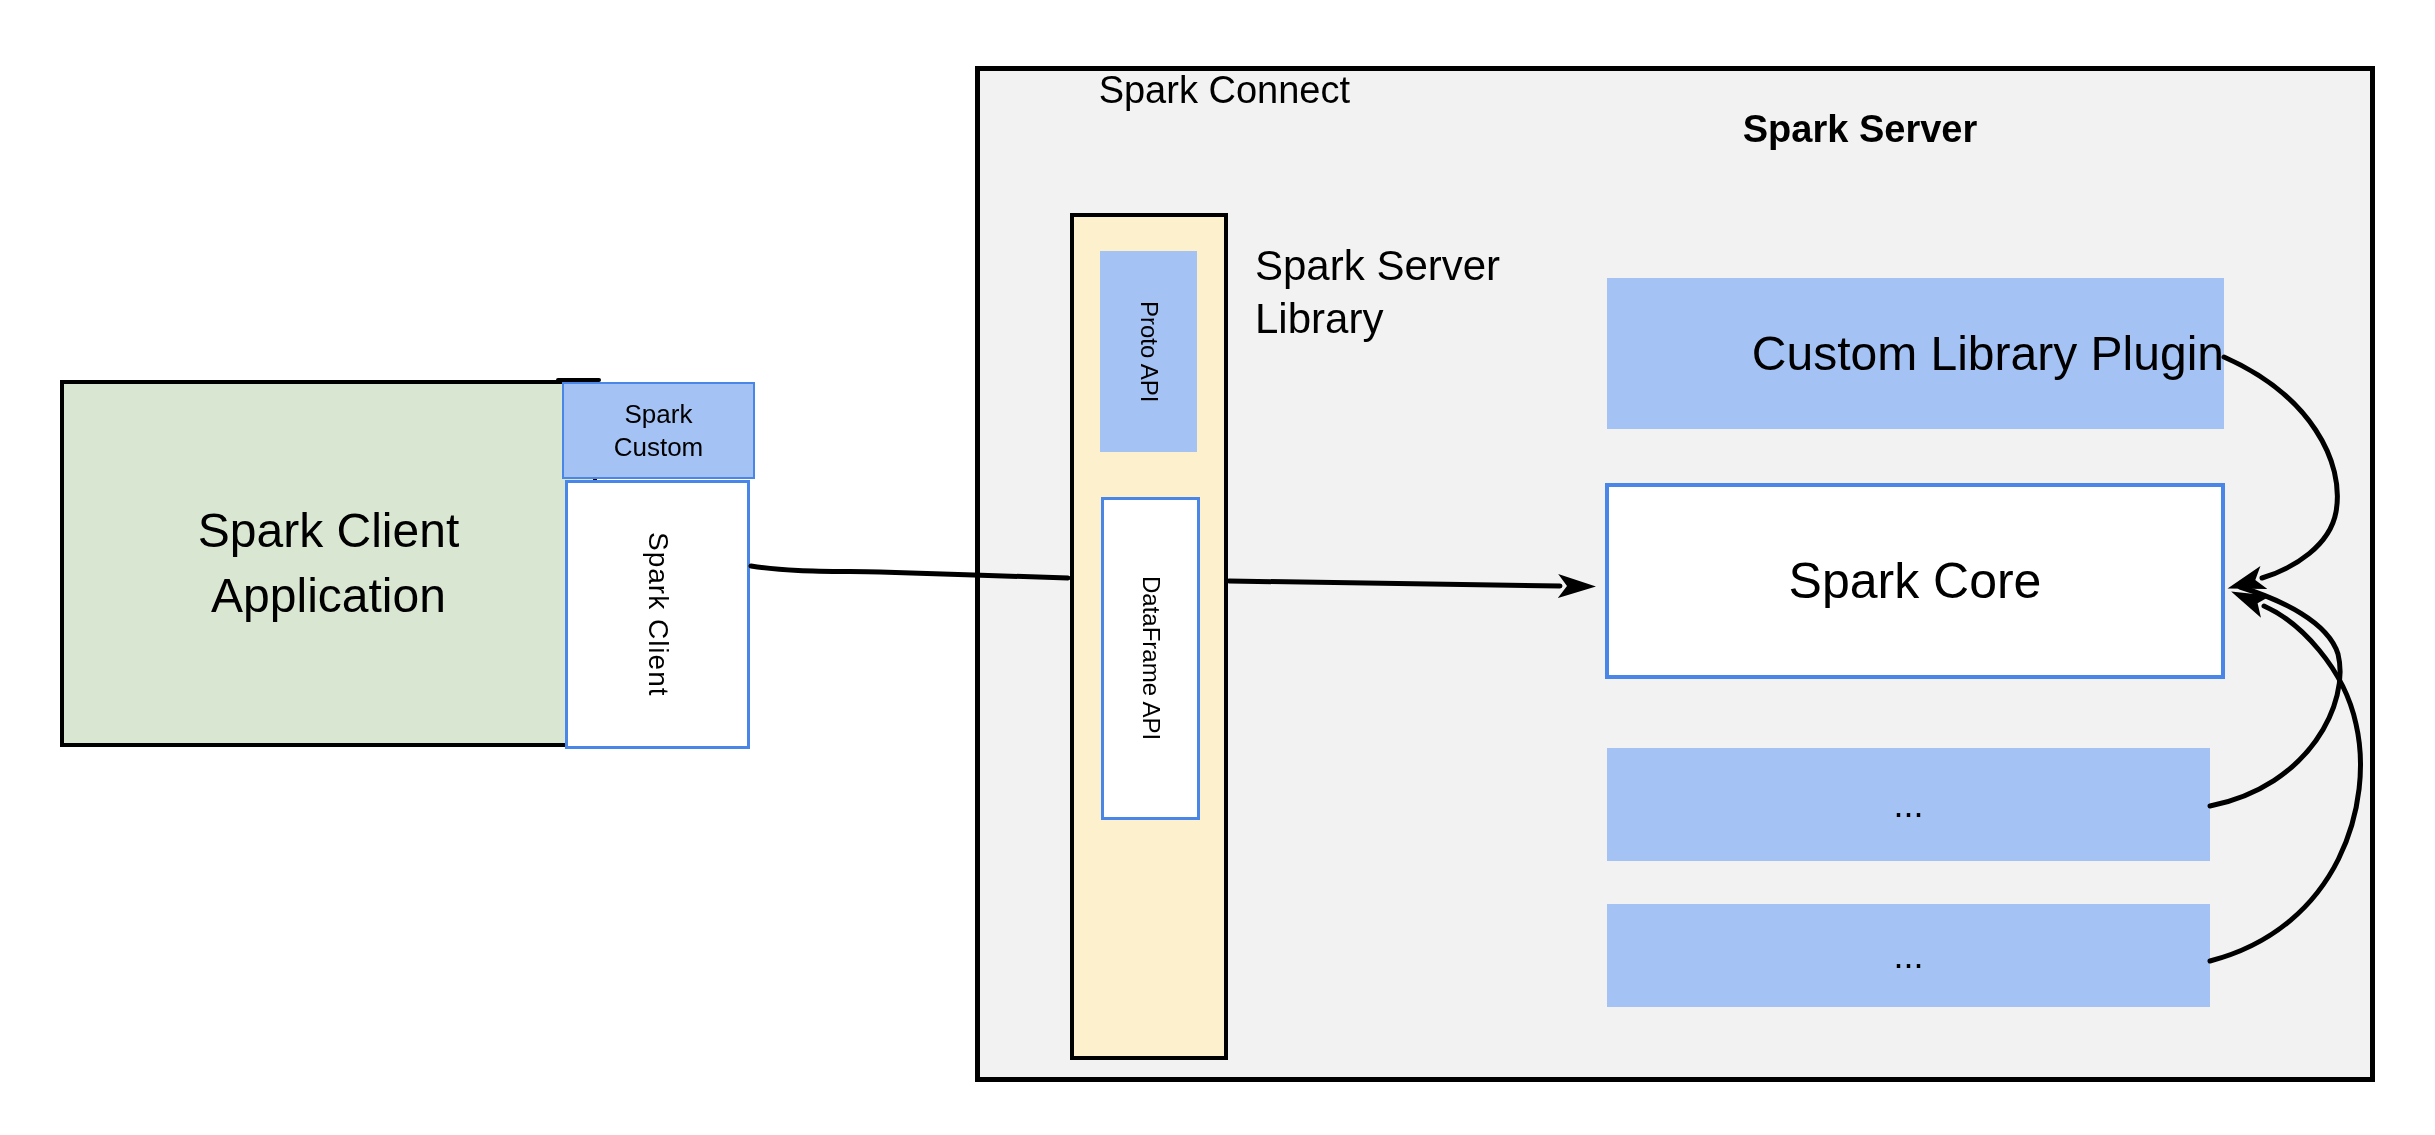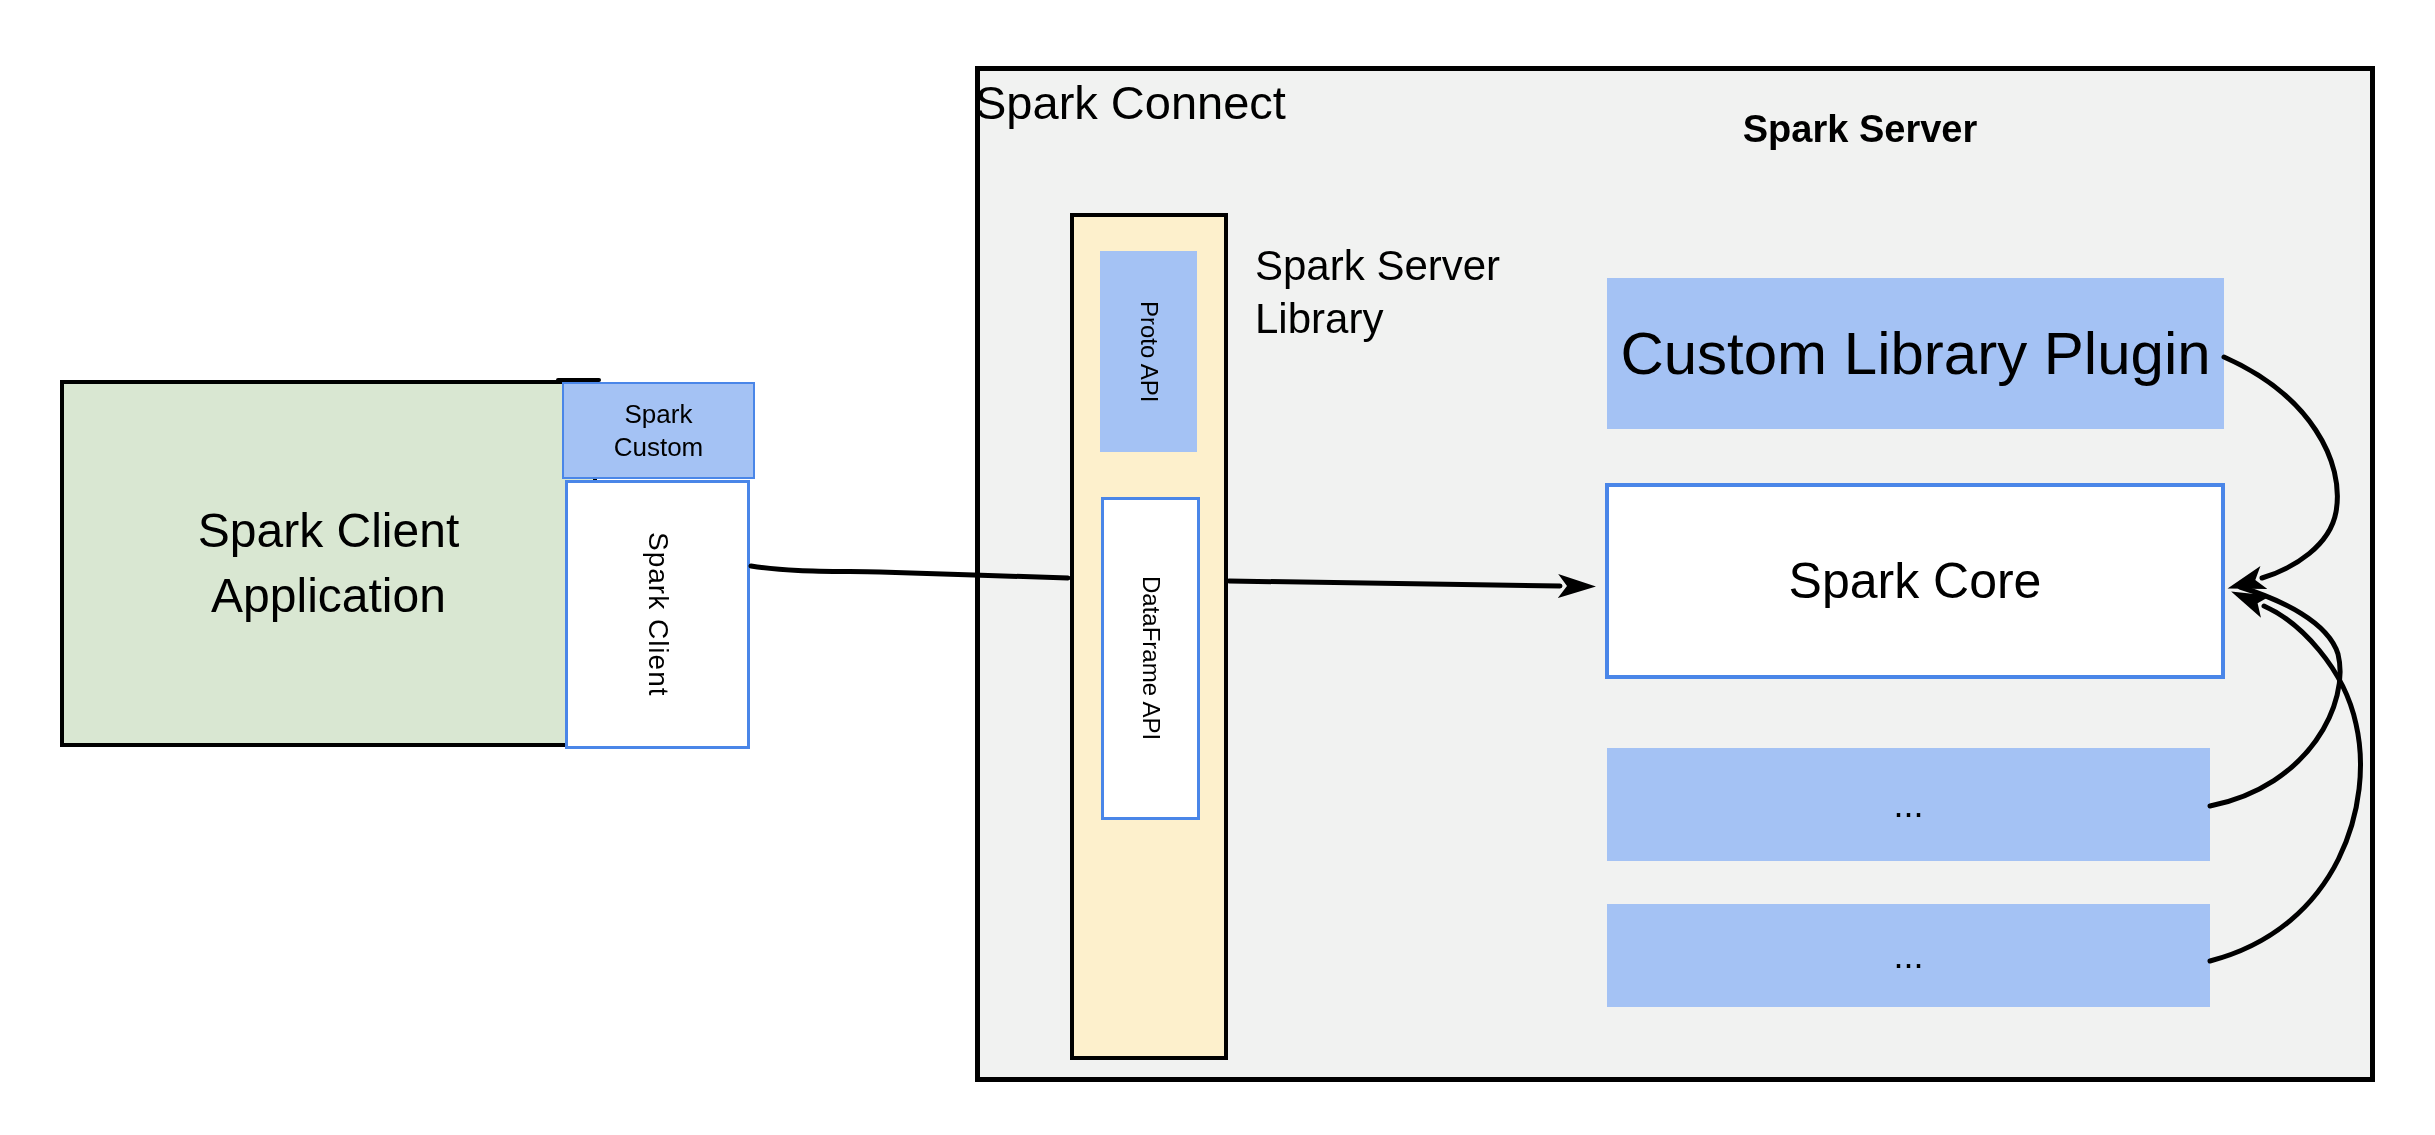--- a/index.html
+++ b/index.html
@@ -31,37 +31,37 @@
     background:var(--blue-fill);border:2px solid var(--blue-border);z-index:3;}
   .pkg-label{font-size:26px;line-height:1.25;}
   .client-box{left:565px;top:480px;width:185px;height:269px;
     background:#ffffff;border:3px solid var(--blue-border);z-index:3;}
   .vtext{writing-mode:vertical-rl;text-orientation:mixed;white-space:nowrap;}
   .client-vlabel{font-size:28px;letter-spacing:1px;}
 
   
   .gray-box{left:975px;top:66px;width:1400px;height:1016px;
     background:var(--gray-fill);border:5px solid var(--outline);z-index:1;}
-  .connect-title{left:975px;top:68px;width:375px;text-align:left;
-    font-size:47px;line-height:1.5;z-index:2;}
+  .connect-title{left:975px;top:62px;width:375px;text-align:right;
+    font-size:38px;line-height:1.5;z-index:2;}
   .server-title{left:1640px;top:108px;width:440px;text-align:center;
     font-size:38px;font-weight:bold;z-index:2;}
 
   .yellow-box{left:1070px;top:213px;width:158px;height:847px;
     background:var(--yellow-fill);border:4px solid var(--outline);z-index:4;}
   .proto-box{left:1100px;top:251px;width:97px;height:201px;
     background:var(--blue-fill);z-index:5;}
   .df-box{left:1101px;top:497px;width:99px;height:323px;
     background:#ffffff;border:3px solid var(--blue-border);z-index:5;}
   .small-vlabel{font-size:24px;}
   .lib-label{left:1255px;top:240px;width:420px;text-align:left;
     font-size:42px;line-height:1.25;z-index:2;}
 
   .plugin-box{left:1607px;top:278px;width:617px;height:151px;
-    background:var(--blue-fill);z-index:2;font-size:60px;}
+    background:var(--blue-fill);z-index:2;font-size:48px;justify-content:flex-end;}
   .core-box{left:1605px;top:483px;width:620px;height:196px;
     background:#ffffff;border:4px solid var(--blue-border);z-index:2;font-size:50px;}
   .more-box1{left:1607px;top:748px;width:603px;height:113px;
     background:var(--blue-fill);z-index:2;font-size:36px;}
   .more-box2{left:1607px;top:904px;width:603px;height:103px;
     background:var(--blue-fill);z-index:2;font-size:36px;}
 
   
   .wires{left:0;top:0;width:2435px;height:1135px;z-index:10;pointer-events:none;}
   .wires path{fill:none;stroke:var(--outline);stroke-width:5;stroke-linecap:round;}

